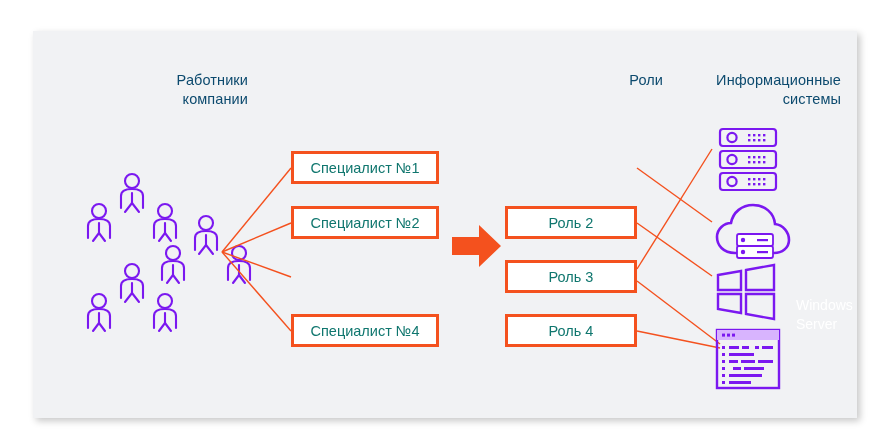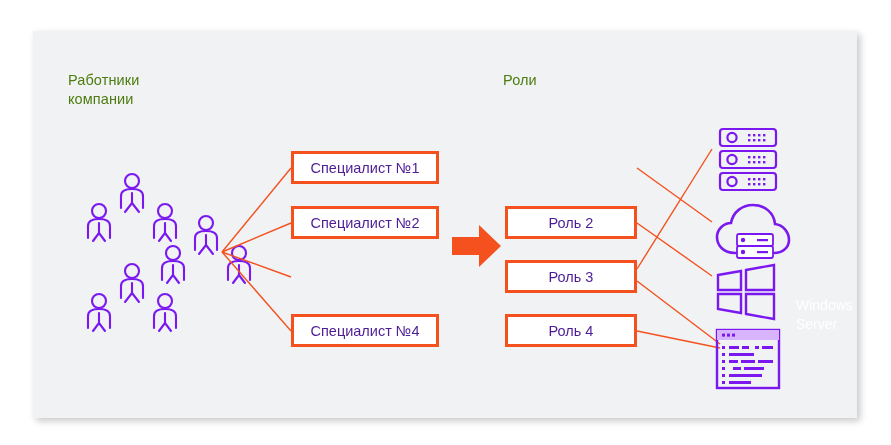--- a/index.html
+++ b/index.html
@@ -12,39 +12,39 @@
   }
   #canvas{
     position:absolute;
     left:33px; top:31px;
     width:824px; height:387px;
     background:#f1f2f4;
     box-shadow:3px 3px 7px rgba(0,0,0,.22);
   }
   .col-title{
     position:absolute;
-    text-align:left;
+    text-align:right;
     font-size:14.5px;
-    color:#4d7c0f;
+    color:#0c4a6e;
     line-height:19px;
     white-space:pre-line;
     letter-spacing:.1px;
   }
   #t-workers{left:35px;  top:40px; width:180px;}
   #t-jobs   {left:228px; top:40px; width:200px;}
   #t-roles  {left:470px; top:40px; width:160px;}
   #t-systems{left:608px; top:40px; width:200px;}
 
   .obox{
     position:absolute;
     box-sizing:border-box;
     background:#ffffff;
     border:3px solid #f4511e;
     display:flex;align-items:center;justify-content:center;
-    font-size:14.5px;color:#4c1d95;
+    font-size:14.5px;color:#0f766e;
   }
   .jbox{left:258px; width:148px; height:33px;}
   .rbox{left:472px; width:132px; height:33px;}
   .r1{top:120px}.r2{top:175px}.r3{top:229px}.r4{top:283px}
 
   svg.layer{position:absolute;left:0;top:0;width:824px;height:387px;overflow:visible;}
   .lnk{stroke:#f4511e;stroke-width:1.4px;fill:none;}
   .arrowblk{fill:#f4511e;}
 
   .ico{position:absolute;}
@@ -57,20 +57,22 @@
   .ppl{position:absolute;}
 </style>
 </head>
 <body>
 
 <div id="canvas">
 
   <div class="col-title" id="t-workers">Работники
 компании</div>
   <div class="col-title" id="t-roles">Роли</div>
+  <div class="col-title" id="t-systems">Информационные
+системы</div>
 
   <svg class="ppl" style="left:44px;top:138px;" width="110" height="80" viewBox="0 0 110 80">
     <g stroke="#7b18f0" stroke-width="2.1" fill="none" stroke-linecap="round">
       <circle cx="55" cy="12" r="7"></circle>
         <path d="M44 39v-12c0-5 4-7 11-7s11 2 11 7v12"></path>
         <path d="M55 24v10"></path>
         <path d="M55 34l-7 9M55 34l7 9"></path>
       <circle cx="22" cy="42" r="7"></circle>
         <path d="M11 69v-12c0-5 4-7 11-7s11 2 11 7v12"></path>
         <path d="M22 54v10"></path>

